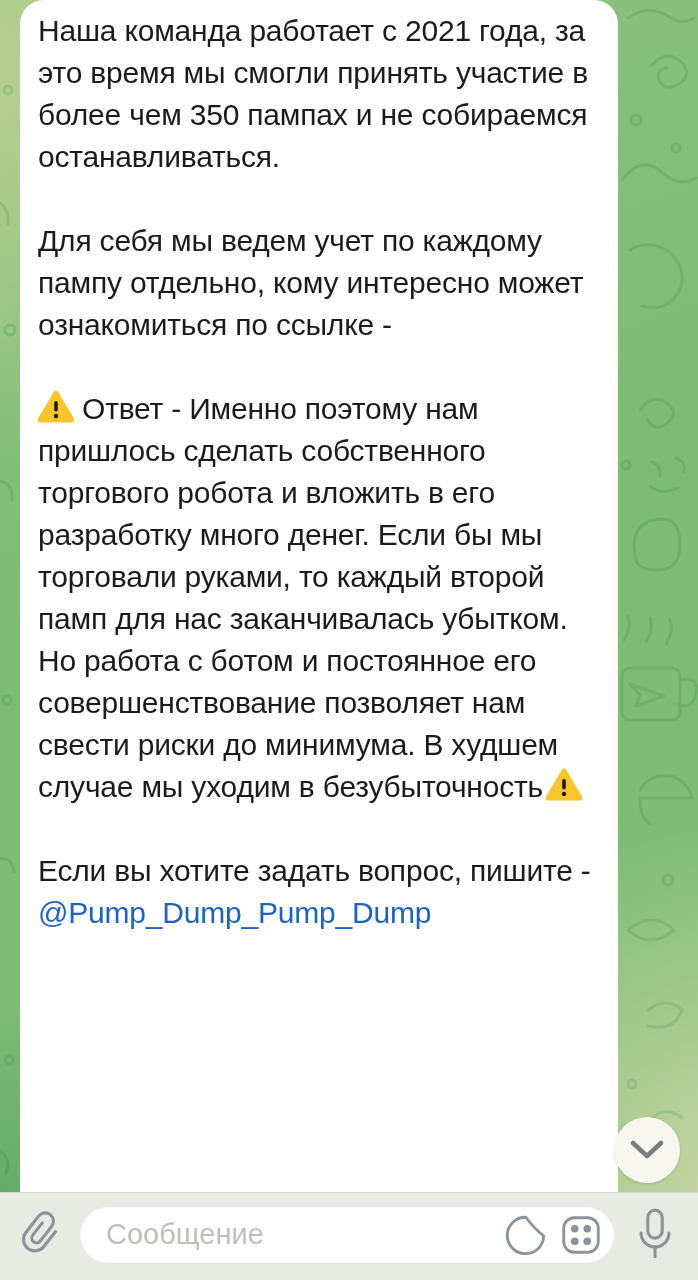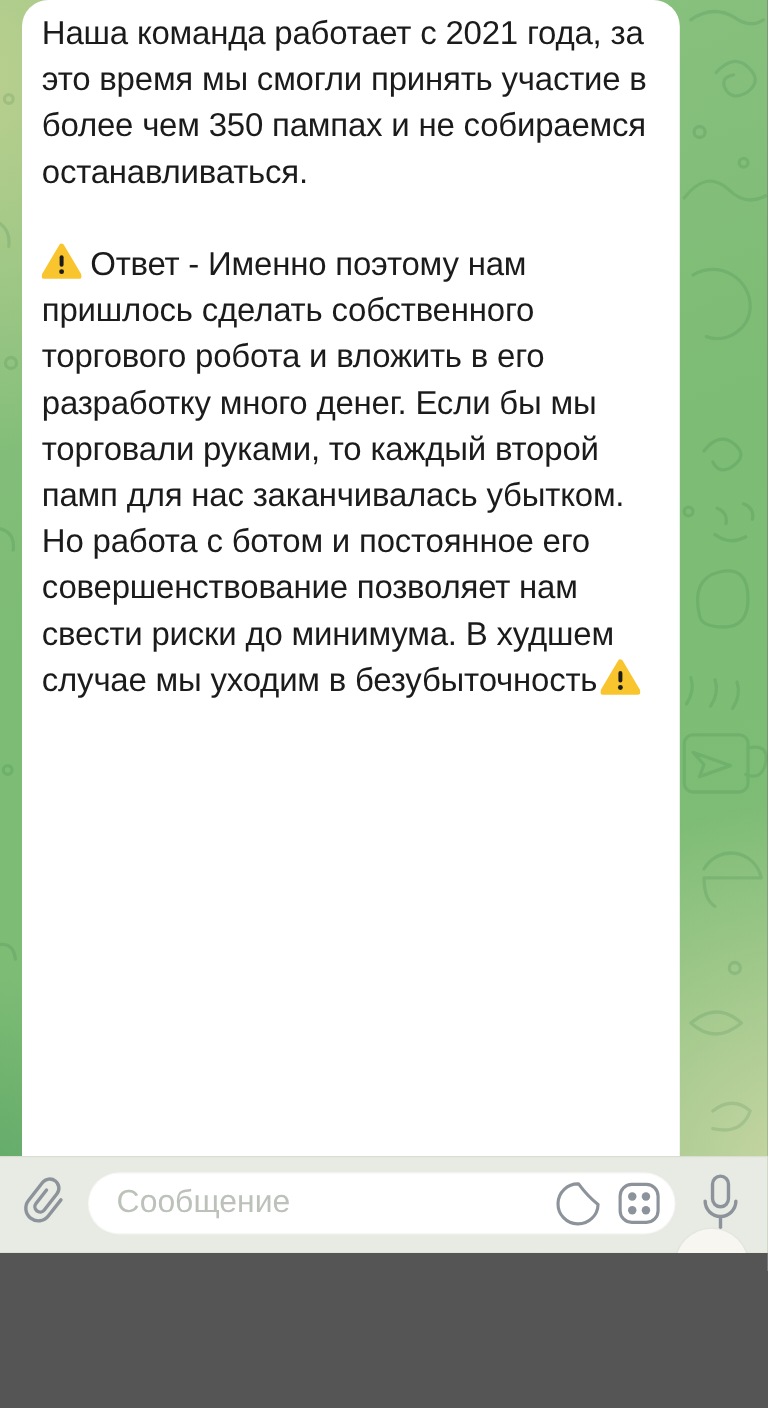--- a/index.html
+++ b/index.html
@@ -1,18 +1,18 @@
 <!DOCTYPE html>
 <html><head>
 <meta charset="utf-8">
 <style>
   html,body{margin:0;padding:0;background:#555;}
   *{box-sizing:border-box;}
   .screen{
-    position:relative;width:698px;height:1139px;overflow:hidden;
+    position:relative;width:698px;height:1280px;overflow:hidden;
     font-family:"Liberation Sans","DejaVu Sans",sans-serif;
     padding-left:43px;
     -webkit-font-smoothing:antialiased;
   }
   
   .wallpaper{
     position:absolute;inset:0;z-index:0;
     background:
       radial-gradient(90% 55% at -5% 6%,  #bbd08f 0%, rgba(187,208,143,0) 55%),
       radial-gradient(85% 50% at 106% 94%, #ccd7a6 0%, rgba(204,215,166,0) 60%),
@@ -107,29 +107,35 @@
       <circle cx="9" cy="1060" r="4"></circle>
       <path d="M-2 1150 q14 8 8 24"></path>
     </svg>
   </div>
 
   <div class="bubble">
     <p>
       <span>Наша команда работает с 2021 года, за это время мы смогли принять участие в более чем 350 пампах и не собираемся останавливаться.</span>
     </p>
     <p>
+      <span>Для себя мы ведем учет по каждому пампу отдельно, кому интересно может ознакомиться по ссылке -</span>
+    </p>
+    <p>
       <svg class="warn-icon warn-lead" width="36" height="33" viewBox="0 0 36 33">
         <path d="M18 3 L34 30 L2 30 Z" fill="#f9c52e" stroke="#f9c52e" stroke-width="5" stroke-linejoin="round"></path>
         <rect x="16.2" y="11" width="3.6" height="10.5" rx="1.8" fill="#1b1b1b"></rect>
         <circle cx="18" cy="26" r="2.2" fill="#1b1b1b"></circle>
       </svg><span>Ответ - Именно поэтому нам пришлось сделать собственного торгового робота и вложить в его разработку много денег. Если бы мы торговали руками, то каждый второй памп для нас заканчивалась убытком. Но работа с ботом и постоянное его совершенствование позволяет нам свести риски до минимума. В худшем случае мы уходим в безубыточность</span><svg class="warn-icon warn-trail" width="36" height="33" viewBox="0 0 36 33">
         <path d="M18 3 L34 30 L2 30 Z" fill="#f9c52e" stroke="#f9c52e" stroke-width="5" stroke-linejoin="round"></path>
         <rect x="16.2" y="11" width="3.6" height="10.5" rx="1.8" fill="#1b1b1b"></rect>
         <circle cx="18" cy="26" r="2.2" fill="#1b1b1b"></circle>
       </svg>
+    </p>
+    <p>
+      <span>Если вы хотите задать вопрос, пишите - </span><span class="mention">@Pump_Dump_Pump_Dump</span>
     </p>
   </div>
 
   <button class="scroll-down">
     <svg width="34" height="20" viewBox="0 0 34 20">
       <polyline points="3,3 17,16 31,3" fill="none" stroke="#7b7b7b" stroke-width="4.5" stroke-linecap="round" stroke-linejoin="round"></polyline>
     </svg>
   </button>
 
   <div class="composer">

